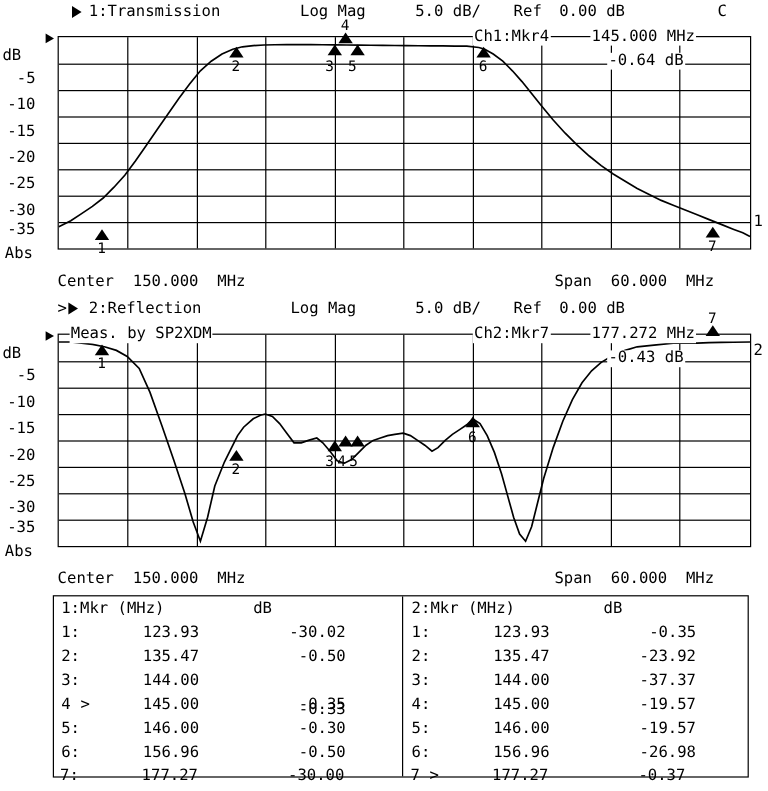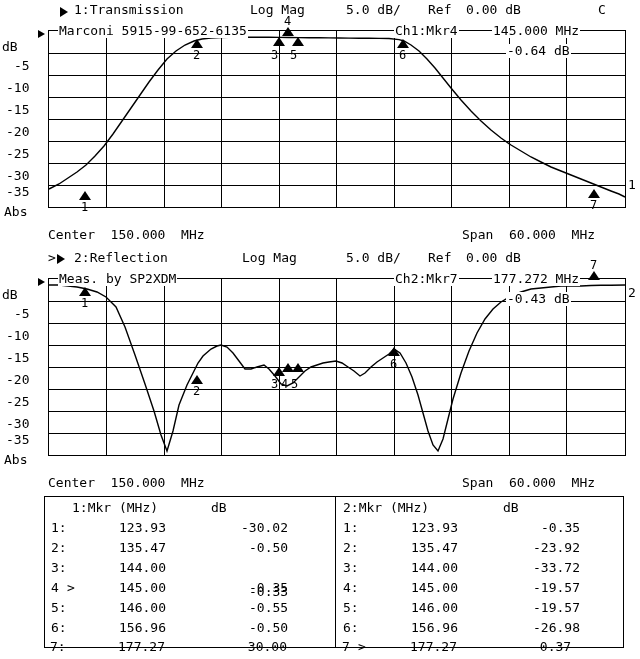--- a/index.html
+++ b/index.html
@@ -95,21 +95,20 @@
 
     <div class="mk" style="left:348px; top:8px;"></div>
     <div class="mk-lbl" style="left:350px; top:18px;">6</div>
 
     <div class="mk" style="left:539px; top:158px;"></div>
     <div class="mk-lbl" style="left:541px; top:168px;">7</div>
   </div>
 
   <div class="t" style="left:38px; top:26px;"><span class="tri tri-small"></span></div>
 
-  <div class="t" style="left:58px; top:24px; background:#fff; padding:0 1px;">Marconi 5915-99-652-6135</div>
   <div class="t" style="left:394px; top:24px; background:#fff; padding:0 1px;">Ch1:Mkr4</div>
   <div class="t" style="left:492px; top:24px; background:#fff; padding:0 1px;">145.000 MHz</div>
   <div class="t" style="left:506px; top:44px; background:#fff; padding:0 1px;">-0.64 dB</div>
 
   <div class="t" style="left:2px; top:40px;">dB</div>
   <div class="t" style="left:14px; top:59px;">-5</div>
   <div class="t" style="left:6px;  top:81px;">-10</div>
   <div class="t" style="left:6px;  top:103px;">-15</div>
   <div class="t" style="left:6px;  top:125px;">-20</div>
   <div class="t" style="left:6px;  top:147px;">-25</div>
@@ -189,21 +188,21 @@
   <div class="t" style="left:6px;  top:433px;">-35</div>
   <div class="t" style="left:4px;  top:453px;">Abs</div>
   <div class="t" style="left:628px; top:286px;">2</div>
 
   <div class="t" style="left:48px; top:476px;">Center  150.000  MHz</div>
   <div class="t" style="left:462px; top:476px;">Span  60.000  MHz</div>
 
   <div class="tbl" style="left:44px; top:496px; width:580px; height:152px;">
     <div class="sep" style="left:290px;"></div>
 
-    <div class="row" style="left:6px;   top:4px;margin-left:21px;">1:Mkr (MHz)</div>
+    <div class="row" style="left:6px;   top:4px;">1:Mkr (MHz)</div>
     <div class="row" style="left:166px; top:4px;">dB</div>
     <div class="row" style="left:298px; top:4px;">2:Mkr (MHz)</div>
     <div class="row" style="left:458px; top:4px;">dB</div>
 
     <div class="row" style="left:6px; top:24px;"><span>1:</span></div>
     <div class="row" style="left:34px; top:24px;"> </div>
     <div class="row" style="left:74px; top:24px;">123.93</div>
     <div class="row" style="left:196px; top:24px;">-30.02</div>
 
     <div class="row" style="left:6px; top:44px;"><span>2:</span></div>
@@ -217,41 +216,41 @@
     <div class="row" style="left:204px; top:64px;margin-top:24px;">-0.33</div>
 
     <div class="row" style="left:6px; top:84px;"><span>4</span></div>
     <div class="row" style="left:22px; top:84px;">&gt;</div>
     <div class="row" style="left:74px; top:84px;">145.00</div>
     <div class="row" style="left:204px; top:84px;">-0.35</div>
 
     <div class="row" style="left:6px; top:104px;"><span>5:</span></div>
     <div class="row" style="left:34px; top:104px;"> </div>
     <div class="row" style="left:74px; top:104px;">146.00</div>
-    <div class="row" style="left:204px; top:104px;">-0.55</div>
+    <div class="row" style="left:204px; top:104px;">-0.30</div>
 
     <div class="row" style="left:6px; top:124px;"><span>6:</span></div>
     <div class="row" style="left:34px; top:124px;"> </div>
     <div class="row" style="left:74px; top:124px;">156.96</div>
     <div class="row" style="left:204px; top:124px;">-0.50</div>
 
     <div class="row" style="left:298px; top:24px;"><span>1:</span></div>
     <div class="row" style="left:326px; top:24px;"> </div>
     <div class="row" style="left:366px; top:24px;">123.93</div>
     <div class="row" style="left:496px; top:24px;">-0.35</div>
 
     <div class="row" style="left:298px; top:44px;"><span>2:</span></div>
     <div class="row" style="left:326px; top:44px;"> </div>
     <div class="row" style="left:366px; top:44px;">135.47</div>
     <div class="row" style="left:488px; top:44px;">-23.92</div>
 
     <div class="row" style="left:298px; top:64px;"><span>3:</span></div>
     <div class="row" style="left:326px; top:64px;"> </div>
     <div class="row" style="left:366px; top:64px;">144.00</div>
-    <div class="row" style="left:488px; top:64px;">-33.72</div>
+    <div class="row" style="left:488px; top:64px;">-37.37</div>
 
     <div class="row" style="left:298px; top:84px;"><span>4:</span></div>
     <div class="row" style="left:326px; top:84px;"> </div>
     <div class="row" style="left:366px; top:84px;">145.00</div>
     <div class="row" style="left:488px; top:84px;">-19.57</div>
 
     <div class="row" style="left:298px; top:104px;"><span>5:</span></div>
     <div class="row" style="left:326px; top:104px;"> </div>
     <div class="row" style="left:366px; top:104px;">146.00</div>
     <div class="row" style="left:488px; top:104px;">-19.57</div>

